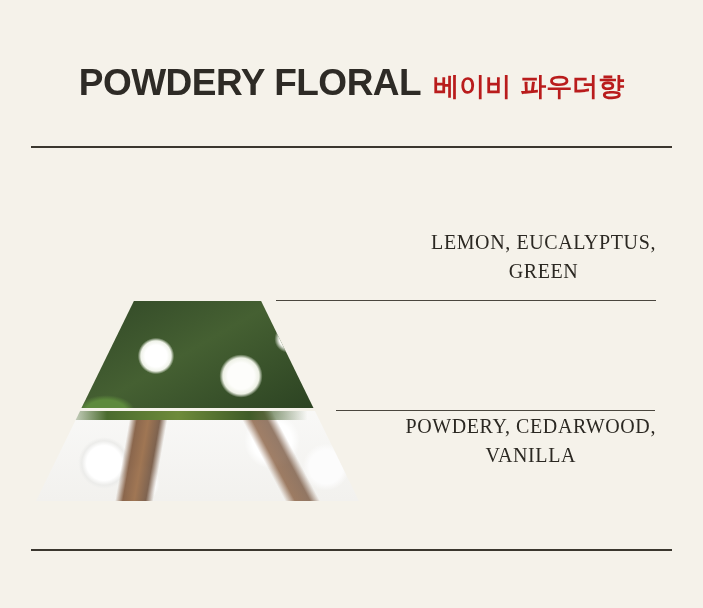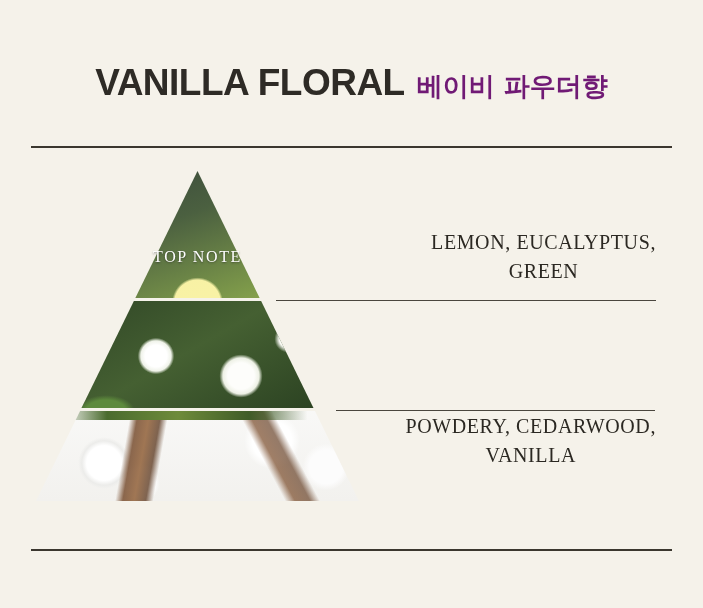--- a/index.html
+++ b/index.html
@@ -35,21 +35,21 @@
     font-size: 37px;
     font-weight: bold;
     letter-spacing: -0.5px;
     color: #2e2b26;
     vertical-align: baseline;
   }
   .title-ko {
     font-family: "DejaVu Sans", sans-serif;
     font-size: 26px;
     font-weight: bold;
-    color: #701a75;
+    color: #b91c1c;
     margin-left: 12px;
     vertical-align: baseline;
   }
 
   
   .rule {
     position: absolute;
     left: 31px;
     width: 641px;
     height: 2px;
@@ -170,32 +170,27 @@
   }
   .divider-1 { left: 276px; width: 380px; top: 300px; }
   .divider-2 { left: 336px; width: 319px; top: 410px; }
 </style>
 </head>
 <body>
 
 <div class="page">
 
   <div class="title-row">
-    <span class="title-en">VANILLA FLORAL</span><span class="title-ko">베이비 파우더향</span>
+    <span class="title-en">POWDERY FLORAL</span><span class="title-ko">베이비 파우더향</span>
   </div>
 
   <div class="rule rule-top"></div>
 
   <div class="pyramid">
 
-    <div class="band band-top">
-      <div class="band-inner tex-top"></div>
-      <div class="band-label label-top">TOP
-NOTE</div>
-    </div>
 
     <div class="band band-middle">
       <div class="band-inner tex-middle"></div>
 
     </div>
 
     <div class="band band-base">
       <div class="band-inner tex-base"></div>
 
     </div>

